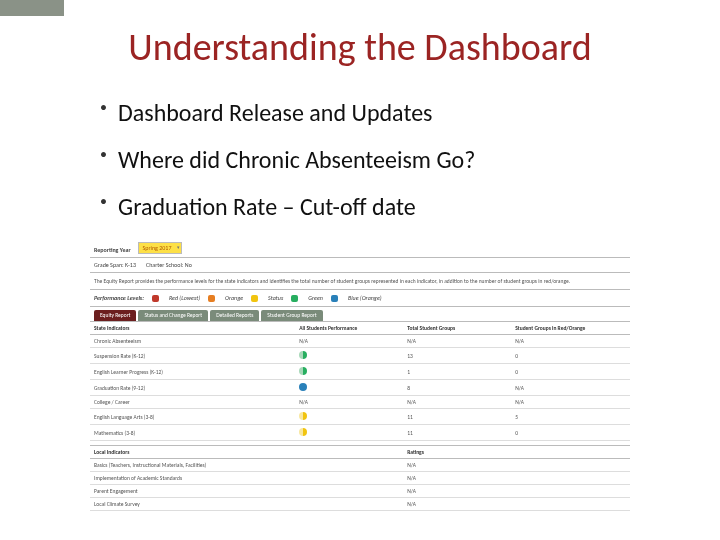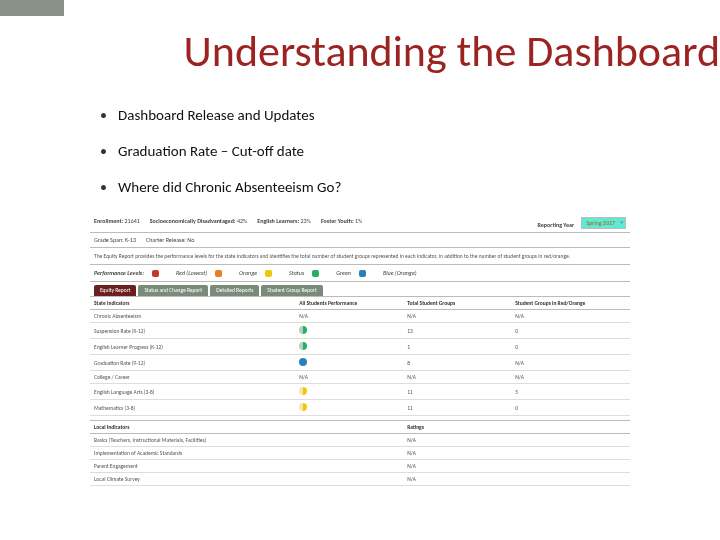--- a/index.html
+++ b/index.html
@@ -11,34 +11,34 @@
     position: relative;
     overflow: hidden;
   }
   .accent-bar {
     position: absolute;
     left: 0; top: 0;
     width: 64px; height: 16px;
     background: #8a9287;
   }
   .title {
-    font-size: 44px;
+    font-size: 38px;
     color: #9b2423;
-    text-align: right;
+    text-align: center;
     margin-top: 24px;
     font-weight: 400;
   }
   .bullets {
     margin-top: 28px;
     margin-left: 100px;
     margin-right: 60px;
   }
   .bullets li {
     list-style: none;
-    font-size: 15px;
+    font-size: 24px;
     color: #111;
     margin-bottom: 18px;
     position: relative;
     padding-left: 18px;
   }
   .bullets li::before {
     content: "•";
     position: absolute;
     left: 0;
     top: 1px;
@@ -56,21 +56,21 @@
     border-bottom: 1px solid #bbb;
     padding: 3px 4px;
   }
   .topmeta-left { display:flex; gap:10px; flex-wrap:wrap; }
   .topmeta-left span b { font-weight:600; }
   .ry {
     display:flex; align-items:flex-end; gap:7px;
   }
   .ry-select {
     border:1px solid #bbb;
-    background:#5eead4;
+    background:#fde047;
     padding:1px 10px 1px 4px;
     position:relative;
     color:#b25a00;
   }
   .ry-select::after{
     content:"▾";
     font-size:5px;
     position:absolute;
     right:2px; top:1px;
     color:#777;
@@ -86,21 +86,21 @@
     align-items:center;
     gap:8px;
     padding:4px 4px;
     border-bottom: 1px solid #bbb;
     font-style: italic;
   }
   .perf-row .lbl { font-weight:600; }
   .swatch {
     display:inline-flex;
     align-items:center;
-    gap:17px;
+    gap:10px;
   }
   .dot {
     width:7px;height:7px;border-radius:2px;
     display:inline-block;
   }
   .d-red{background:#c0392b;}
   .d-orange{background:#e67e22;}
   .d-yellow{background:#f1c40f;}
   .d-green{background:#27ae60;}
   .d-blue{background:#2980b9;}
@@ -148,43 +148,37 @@
 </style>
 </head>
 <body>
 
 <div class="accent-bar"></div>
 
 <h1 class="title">Understanding the Dashboard</h1>
 
 <ul class="bullets">
   <li>Dashboard Release and Updates</li>
+  <li>Where did Chronic Absenteeism Go?</li>
   <li>Graduation Rate – Cut-off date</li>
-  <li>Where did Chronic Absenteeism Go?</li>
 </ul>
 
 <div class="dash-wrap">
 
   <div class="topmeta">
-    <div class="topmeta-left">
-      <span><b>Enrollment:</b> <span>21641</span></span>
-      <span><b>Socioeconomically Disadvantaged:</b> <span>42%</span></span>
-      <span><b>English Learners:</b> <span>23%</span></span>
-      <span><b>Foster Youth:</b> <span>1%</span></span>
-    </div>
     <div class="ry">
       <b>Reporting Year</b>
       <span class="ry-select">Spring 2017</span>
     </div>
   </div>
 
   <div class="topmeta" style="border-bottom:1px solid #bbb;">
     <div class="topmeta-left">
       <span>Grade Span: K-13</span>
-      <span>Charter Release: No</span>
+      <span>Charter School: No</span>
     </div>
   </div>
 
   <div class="desc">The Equity Report provides the performance levels for the state indicators and identifies the total number of student groups represented in each indicator, in addition to the number of student groups in red/orange.</div>
 
   <div class="perf-row">
     <span class="lbl">Performance Levels:</span>
     <span class="swatch">
         <span class="dot d-red"></span>
         <span>Red (Lowest)</span>

